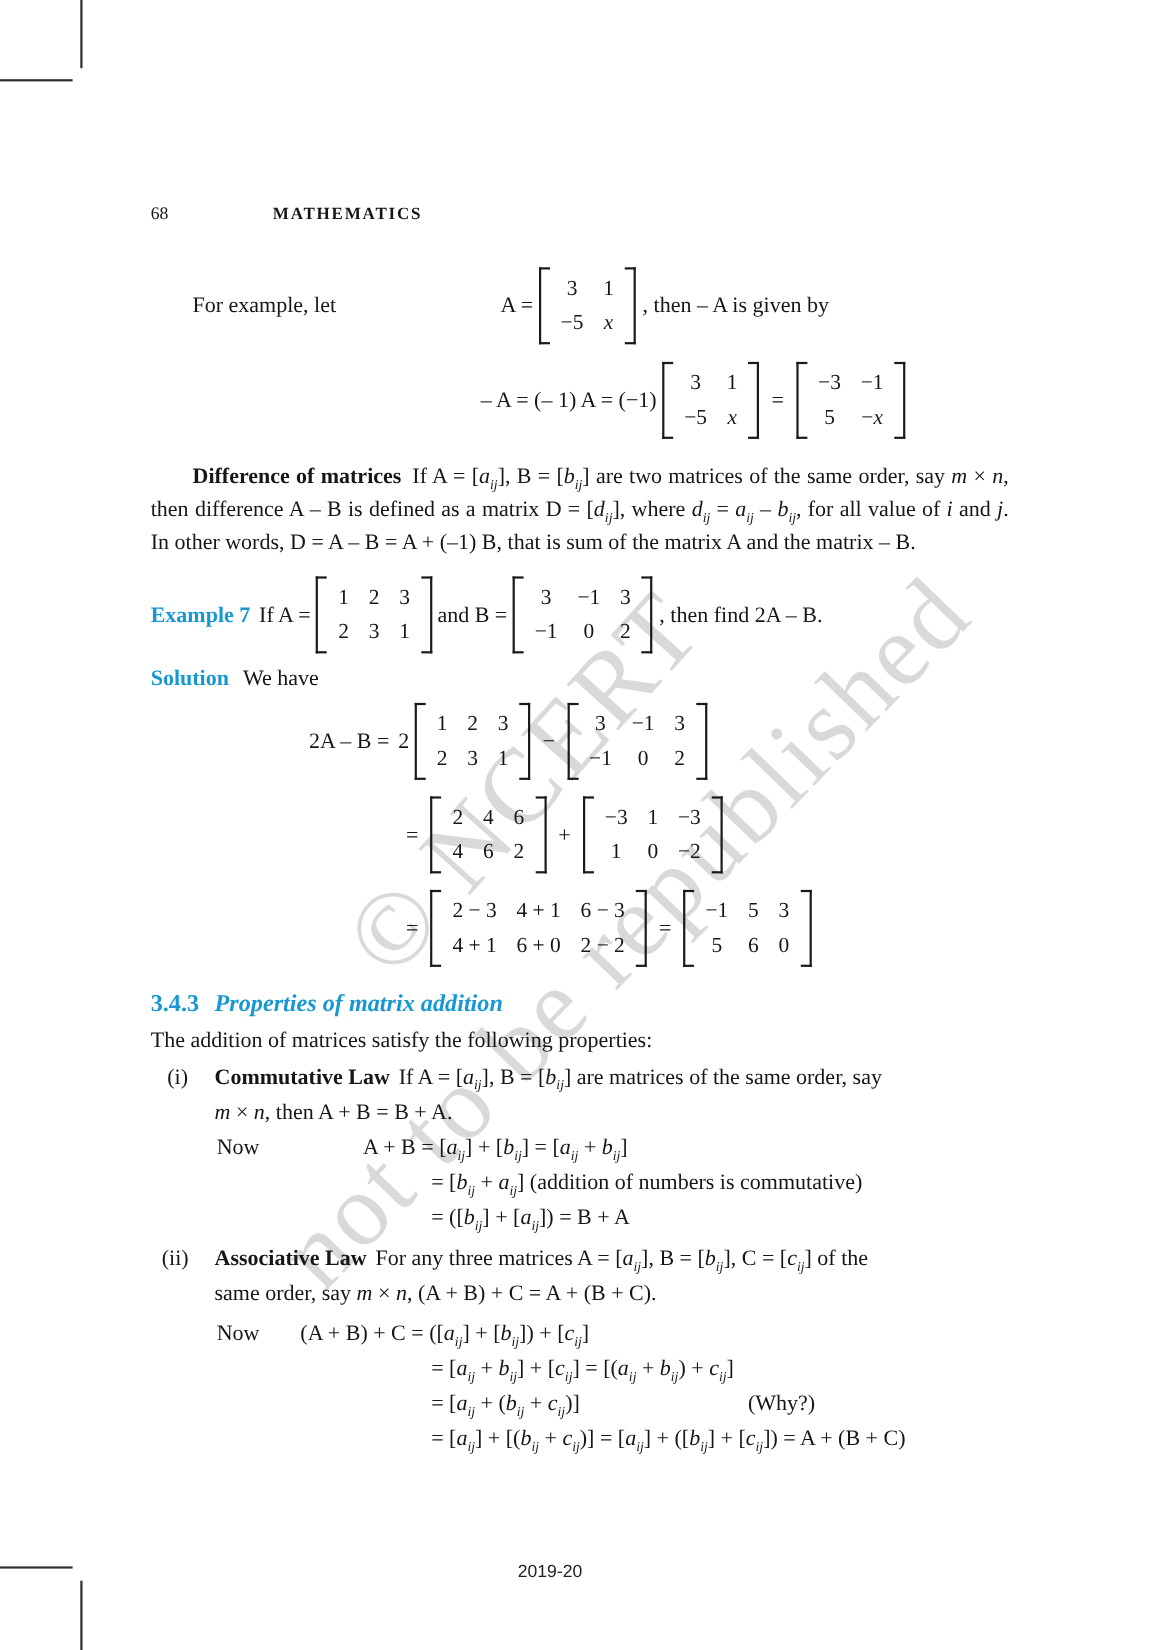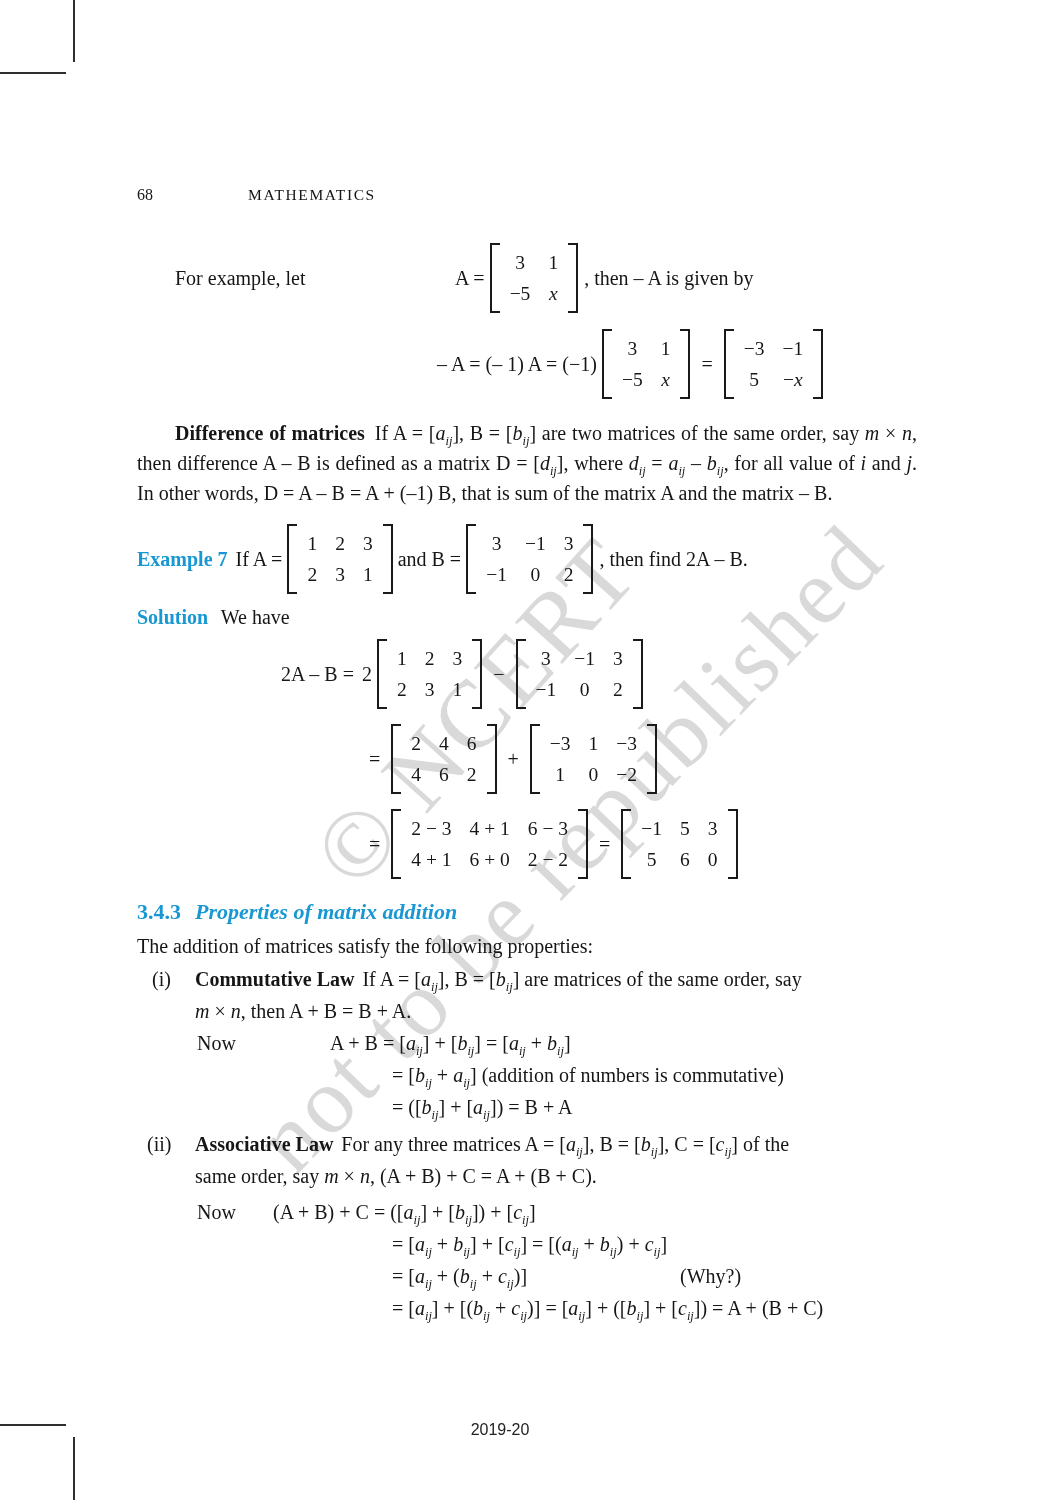--- a/index.html
+++ b/index.html
@@ -35,21 +35,21 @@
   .mat::before,.mat::after{content:"";position:absolute;top:0;bottom:0;width:8px;
       border-top:2px solid #1a1a1a;border-bottom:2px solid #1a1a1a;}
   .mat::before{left:0;border-left:2px solid #1a1a1a;}
   .mat::after{right:0;border-right:2px solid #1a1a1a;}
   .mat table{border-collapse:collapse;}
   .mat td{padding:1px 9px;text-align:center;font-size:19.5px;line-height:29px;
       font-family:"Liberation Serif", serif;color:#161616;}
   
   #header{top:186px;left:137px;display:flex;align-items:baseline;font-size:16px;gap:33px;}
   .pagenum{width:78px;}
-  .running{letter-spacing:1.6px;font-size:15.5px;}
+  .running{letter-spacing:1.6px;font-size:15.5px;font-weight:bold;}
   #footer{top:1421px;left:0;width:1000px;text-align:center;
       font-family:"Liberation Sans", sans-serif;font-size:16px;color:#222;}
   
   #row-forexample{top:243px;left:137px;}
   .lead-label{margin-left:38px;width:280px;display:inline-block;}
   #row-negA{top:329px;left:437px;}
   
   #para-diff{top:398px;left:137px;width:780px;font-size:20px;line-height:30px;
       text-align:justify;text-indent:38px;}
   

